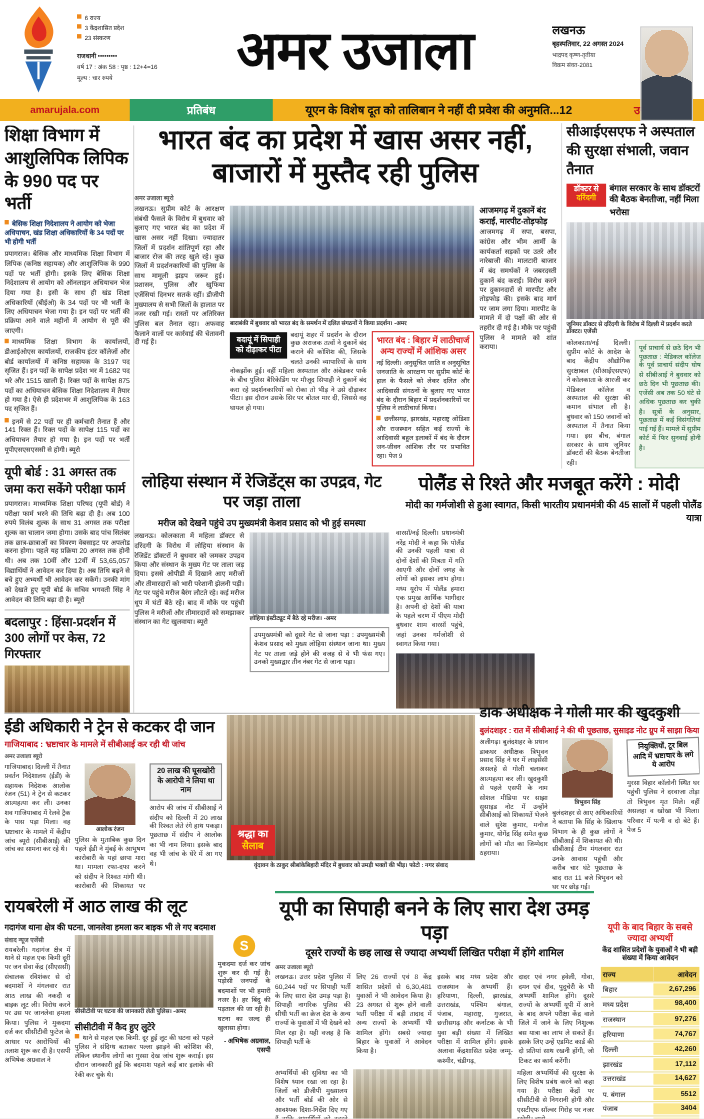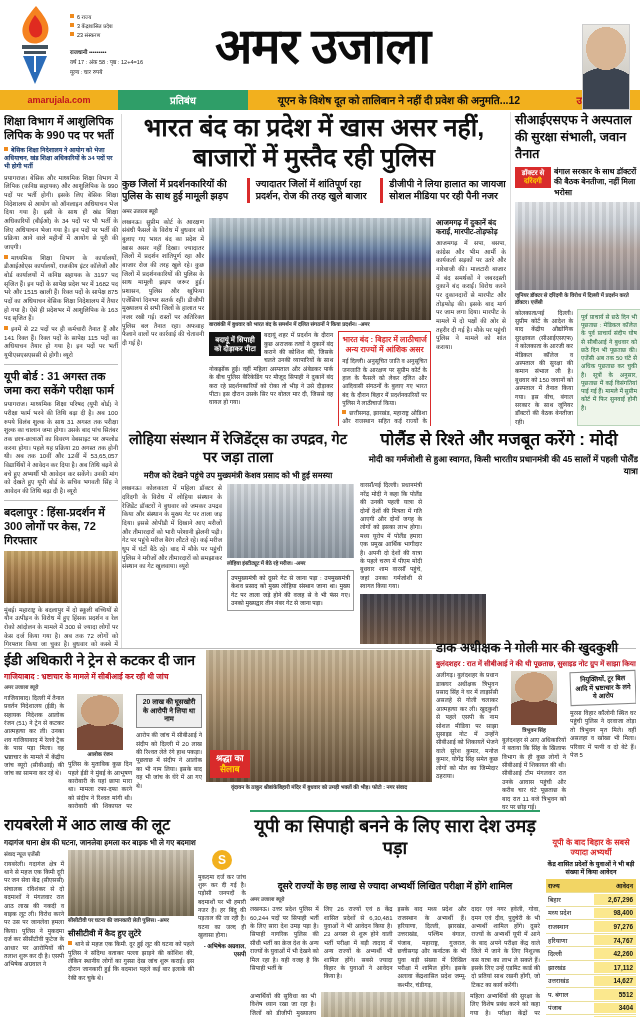--- a/index.html
+++ b/index.html
@@ -64,32 +64,38 @@
     <div><span class="osq"></span><span>23 संस्करण</span></div>
   </div>
   <div class="abs" style="left:70px;top:47px;width:110px;font-size:5.6px;line-height:1.8;color:#222;">
     <div class="b">राजधानी •••••••••</div>
     <div>वर्ष 17 : अंक 58 : पृष्ठ : 12+4=16</div>
     <div>मूल्य : चार रुपये</div>
   </div>
   <div class="abs" style="left:150px;top:0;width:345px;height:88px;display:flex;align-items:center;justify-content:center;">
     <div style="font-size:49px;font-weight:800;letter-spacing:-1px;color:#0c0c0c;">अमर उजाला</div>
   </div>
+  <div class="abs" style="left:502px;top:20px;width:84px;">
+    <div class="b" style="font-size:10.5px;">लखनऊ</div>
+    <div class="b" style="font-size:6px;margin-top:2px;">बृहस्पतिवार, 22 अगस्त 2024</div>
+    <div style="font-size:5.4px;margin-top:2px;color:#333;">भाद्रपद कृष्ण-तृतीया</div>
+    <div style="font-size:5.4px;margin-top:1px;color:#333;">विक्रम संवत-2081</div>
+  </div>
   <div class="abs photo suitman" style="left:582px;top:24px;width:46px;height:84px;z-index:3;border:1px solid #ccc;"></div>
 
   <div class="abs" style="left:0;top:90px;width:640px;height:20px;background:#f2b01e;display:flex;align-items:stretch;z-index:2;">
     <div style="width:118px;display:flex;align-items:center;justify-content:center;color:#c1121f;font-weight:bold;font-size:9px;">amarujala.com</div>
     <div style="width:130px;background:#2f9e68;display:flex;align-items:center;justify-content:center;color:#fff;font-weight:bold;font-size:10px;">प्रतिबंध</div>
     <div style="flex:1;display:flex;align-items:center;justify-content:center;color:#111;font-weight:bold;font-size:10.5px;">यूएन के विशेष दूत को तालिबान ने नहीं दी प्रवेश की अनुमति...12</div>
     <div style="width:90px;display:flex;align-items:center;justify-content:center;color:#c1121f;font-weight:bold;font-size:10px;">उत्तर प्रदेश</div>
   </div>
 
   <div class="abs vr" style="left:4px;top:114px;width:114px;height:534px;overflow:hidden;padding-right:3px;">
     <div>
-      <div class="hl" style="font-size:11px;line-height:1.3;">शिक्षा विभाग में आशुलिपिक लिपिक के 990 पद पर भर्ती</div>
+      <div class="hl" style="font-size:16px;line-height:1.3;">शिक्षा विभाग में आशुलिपिक लिपिक के 990 पद पर भर्ती</div>
       <div class="b" style="font-size:6.2px;line-height:1.35;margin-top:3px;color:#1a3a6b;"><span class="osq"></span><span>बेसिक शिक्षा निदेशालय ने आयोग को भेजा अधियाचन, खंड शिक्षा अधिकारियों के 34 पदों पर भी होगी भर्ती</span></div>
       <div class="body" style="margin-top:3px;">प्रयागराज। बेसिक और माध्यमिक शिक्षा विभाग में लिपिक (कनिष्ठ सहायक) और आशुलिपिक के 990 पदों पर भर्ती होगी। इसके लिए बेसिक शिक्षा निदेशालय से आयोग को ऑनलाइन अधियाचन भेज दिया गया है। इसी के साथ ही खंड शिक्षा अधिकारियों (बीईओ) के 34 पदों पर भी भर्ती के लिए अधियाचन भेजा गया है। इन पदों पर भर्ती की प्रक्रिया आने वाले महीनों में आयोग से पूरी की जाएगी।</div>
       <div class="body" style="margin-top:2px;"><span class="osq"></span><span>माध्यमिक शिक्षा विभाग के कार्यालयों, डीआईओएस कार्यालयों, राजकीय इंटर कॉलेजों और बोर्ड कार्यालयों में कनिष्ठ सहायक के 3197 पद सृजित हैं। इन पदों के सापेक्ष प्रदेश भर में 1682 पद भरे और 1515 खाली हैं। रिक्त पदों के सापेक्ष 875 पदों का अधियाचन बेसिक शिक्षा निदेशालय में तैयार हो गया है। ऐसे ही प्रदेशभर में आशुलिपिक के 163 पद सृजित हैं।</span></div>
       <div class="body" style="margin-top:2px;"><span class="osq"></span><span>इनमें से 22 पदों पर ही कर्मचारी तैनात हैं और 141 रिक्त हैं। रिक्त पदों के सापेक्ष 115 पदों का अधियाचन तैयार हो गया है। इन पदों पर भर्ती यूपीएसएसएससी से होगी। ब्यूरो</span></div>
     </div>
     <hr class="hr">
     <div>
       <div class="hl" style="font-size:11px;line-height:1.3;">यूपी बोर्ड : 31 अगस्त तक जमा करा सकेंगे परीक्षा फार्म</div>
       <div class="body" style="margin-top:3px;">प्रयागराज। माध्यमिक शिक्षा परिषद (यूपी बोर्ड) ने परीक्षा फार्म भरने की तिथि बढ़ा दी है। अब 100 रुपये विलंब शुल्क के साथ 31 अगस्त तक परीक्षा शुल्क का चालान जमा होगा। उसके बाद पांच सितंबर तक छात्र-छात्राओं का विवरण वेबसाइट पर अपलोड करना होगा। पहले यह प्रक्रिया 20 अगस्त तक होनी थी। अब तक 10वीं और 12वीं में 53,65,057 विद्यार्थियों ने आवेदन कर दिया है। अब तिथि बढ़ने से बचे हुए अभ्यर्थी भी आवेदन कर सकेंगे। उनकी मांग को देखते हुए यूपी बोर्ड के सचिव भगवती सिंह ने आवेदन की तिथि बढ़ा दी है। ब्यूरो</div>
     </div>
@@ -98,25 +104,20 @@
       <div class="hl" style="font-size:11px;line-height:1.3;">बदलापुर : हिंसा-प्रदर्शन में 300 लोगों पर केस, 72 गिरफ्तार</div>
       <div class="photo ph-crowd" style="width:100%;height:52px;margin-top:3px;">
           <div class="tex"></div>
         </div>
       <div class="body" style="margin-top:3px;">मुंबई। महाराष्ट्र के बदलापुर में दो स्कूली बच्चियों से यौन उत्पीड़न के विरोध में हुए हिंसक प्रदर्शन व रेल रोको आंदोलन के मामले में 300 से ज्यादा लोगों पर केस दर्ज किया गया है। अब तक 72 लोगों को गिरफ्तार किया जा चुका है। बुधवार को कस्बे में हालात सामान्य रहे, स्कूल और बाजार खुले। एहतियातन पुलिस बल अब भी तैनात है। पेज 9</div>
     </div>
   </div>
 
   <div class="abs" style="left:122px;top:112px;width:384px;height:314px;overflow:hidden;">
     <div class="hl" style="font-size:25px;line-height:1.2;text-align:center;">भारत बंद का प्रदेश में खास असर नहीं, बाजारों में मुस्तैद रही पुलिस</div>
-    <div style="display:flex;gap:8px;margin-top:6px;">
-      <div class="b" style="flex:1;font-size:9.5px;line-height:1.3;">कुछ जिलों में प्रदर्शनकारियों की पुलिस के साथ हुई मामूली झड़प</div>
-      <div class="b" style="flex:1;font-size:9.5px;line-height:1.3;border-left:3px solid #d92b2b;padding-left:6px;">ज्यादातर जिलों में शांतिपूर्ण रहा प्रदर्शन, रोज की तरह खुले बाजार</div>
-      <div class="b" style="flex:1;font-size:9.5px;line-height:1.3;border-left:3px solid #d92b2b;padding-left:6px;">डीजीपी ने लिया हालात का जायजा सोशल मीडिया पर रही पैनी नजर</div>
-    </div>
     <div class="b" style="font-size:5.6px;color:#555;margin-top:4px;">अमर उजाला ब्यूरो</div>
     <div style="display:flex;gap:5px;margin-top:3px;">
       <div style="width:82px;">
         <div class="body">लखनऊ। सुप्रीम कोर्ट के आरक्षण संबंधी फैसले के विरोध में बुधवार को बुलाए गए भारत बंद का प्रदेश में खास असर नहीं दिखा। ज्यादातर जिलों में प्रदर्शन शांतिपूर्ण रहा और बाजार रोज की तरह खुले रहे। कुछ जिलों में प्रदर्शनकारियों की पुलिस के साथ मामूली झड़प जरूर हुई। प्रशासन, पुलिस और खुफिया एजेंसियां दिनभर सतर्क रहीं। डीजीपी मुख्यालय से सभी जिलों के हालात पर नजर रखी गई। रास्तों पर अतिरिक्त पुलिस बल तैनात रहा। अफवाह फैलाने वालों पर कार्रवाई की चेतावनी दी गई है।</div>
       </div>
       <div style="width:222px;">
         <div class="photo ph-march" style="width:100%;height:102px;">
             <div class="tex"></div>
           </div>
         <div class="cap">बाराबंकी में बुधवार को भारत बंद के समर्थन में दलित संगठनों ने किया प्रदर्शन। -अमर</div>
@@ -260,21 +261,21 @@
       <div style="flex:1;">
         <div style="width:20px;height:20px;border-radius:50%;background:#f2b01e;color:#fff;font-weight:bold;display:flex;align-items:center;justify-content:center;font-size:12px;margin:0 auto 3px;">S</div>
         <div class="quotebox">मुकदमा दर्ज कर जांच शुरू कर दी गई है। पड़ोसी जनपदों के बदमाशों पर भी हमारी नजर है। हर बिंदु की पड़ताल की जा रही है। घटना का जल्द ही खुलासा होगा।</div>
         <div class="b" style="font-size:6px;margin-top:2px;text-align:right;">- अभिषेक अग्रवाल, एसपी</div>
       </div>
     </div>
   </div>
 
   <div class="abs" style="left:250px;top:810px;width:290px;height:207px;overflow:hidden;border-top:2.5px solid #2f9e68;padding-top:4px;">
     <div class="hl" style="font-size:18px;line-height:1.2;text-align:center;">यूपी का सिपाही बनने के लिए सारा देश उमड़ पड़ा</div>
-    <div class="b" style="font-size:9.2px;margin-top:20px;text-align:center;">दूसरे राज्यों के छह लाख से ज्यादा अभ्यर्थी लिखित परीक्षा में होंगे शामिल</div>
+    <div class="b" style="font-size:9.2px;margin-top:0;text-align:center;">दूसरे राज्यों के छह लाख से ज्यादा अभ्यर्थी लिखित परीक्षा में होंगे शामिल</div>
     <div class="b" style="font-size:5.4px;color:#555;margin-top:3px;">अमर उजाला ब्यूरो</div>
     <div style="display:flex;gap:5px;margin-top:2px;">
       <div class="body" style="flex:1;font-size:6px;">लखनऊ। उत्तर प्रदेश पुलिस में 60,244 पदों पर सिपाही भर्ती के लिए सारा देश उमड़ पड़ा है। सिपाही नागरिक पुलिस की सीधी भर्ती का क्रेज देश के अन्य राज्यों के युवाओं में भी देखने को मिल रहा है। यही वजह है कि सिपाही भर्ती के</div>
       <div class="body" style="flex:1;font-size:6px;">लिए 26 राज्यों एवं 8 केंद्र शासित प्रदेशों से 6,30,481 युवाओं ने भी आवेदन किया है। 23 अगस्त से शुरू होने वाली भर्ती परीक्षा में बड़ी तादाद में अन्य राज्यों के अभ्यर्थी भी शामिल होंगे। सबसे ज्यादा बिहार के युवाओं ने आवेदन किया है।</div>
       <div class="body" style="flex:1;font-size:6px;">इसके बाद मध्य प्रदेश और राजस्थान के अभ्यर्थी हैं। हरियाणा, दिल्ली, झारखंड, उत्तराखंड, पश्चिम बंगाल, पंजाब, महाराष्ट्र, गुजरात, छत्तीसगढ़ और कर्नाटक के भी युवा बड़ी संख्या में लिखित परीक्षा में शामिल होंगे। इसके अलावा केंद्रशासित प्रदेश जम्मू-कश्मीर, चंडीगढ़,</div>
       <div class="body" style="flex:1;font-size:6px;">दादर एवं नगर हवेली, गोवा, दमन एवं दीव, पुदुचेरी के भी अभ्यर्थी शामिल होंगे। दूसरे राज्यों के अभ्यर्थी यूपी में आने के बाद अपने परीक्षा केंद्र वाले जिले में जाने के लिए निशुल्क बस यात्रा का लाभ ले सकते हैं। इसके लिए उन्हें एडमिट कार्ड की दो प्रतियां साथ रखनी होंगी, जो टिकट का कार्य करेंगी।</div>
     </div>
     <div style="display:flex;gap:5px;margin-top:3px;">
       <div class="body" style="width:66px;font-size:6px;">अभ्यर्थियों की सुविधा का भी विशेष ध्यान रखा जा रहा है। जिलों को डीजीपी मुख्यालय और भर्ती बोर्ड की ओर से आवश्यक दिशा-निर्देश दिए गए हैं ताकि अभ्यर्थियों को ठहरने आदि की परेशानी न हो।</div>
       <div class="photo ph-police" style="width:144px;height:62px;">

